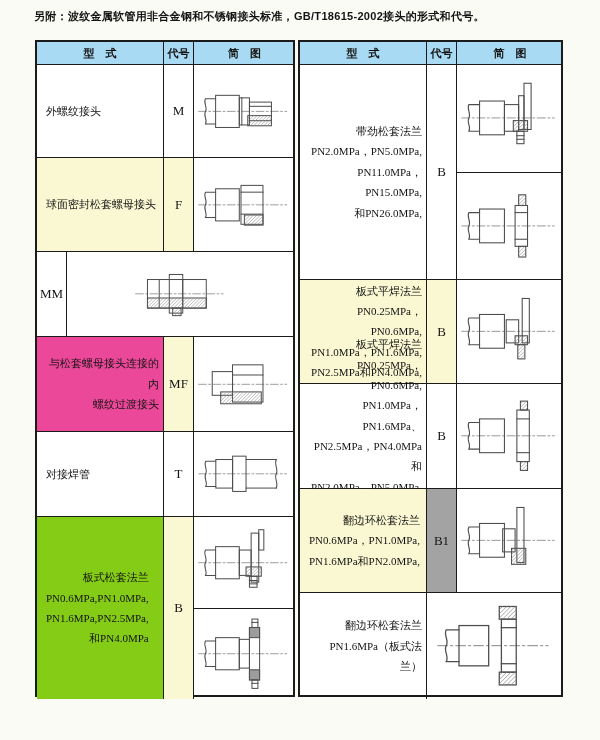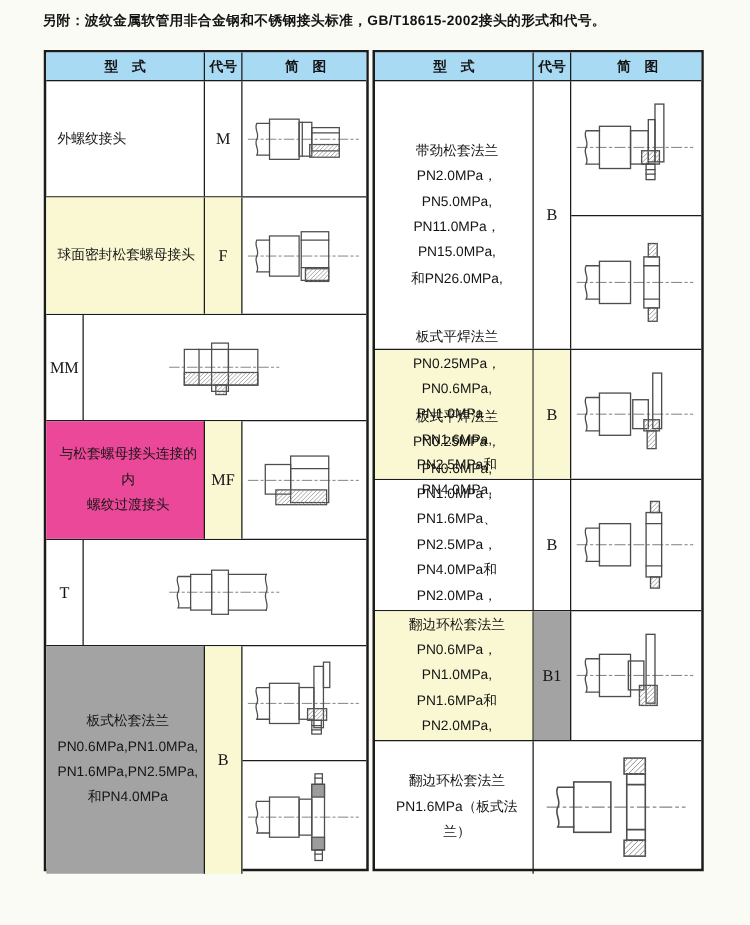--- a/index.html
+++ b/index.html
@@ -11,23 +11,23 @@
         background:#ffffff;box-sizing:border-box;display:flex;flex-direction:column}
   #leftT{left:35px;width:260px}
   #rightT{left:298px;width:265px}
   .hrow{display:flex;height:23px;flex:0 0 23px;border-bottom:1px solid #1b1b1b;box-sizing:border-box}
   .hcell{display:flex;align-items:center;justify-content:center;font-size:11px;
          font-weight:bold;box-sizing:border-box;border-right:1px solid #1b1b1b}
   .hcell:last-child{border-right:none}
   .row{display:flex;box-sizing:border-box;border-bottom:1px solid #1b1b1b;min-height:0}
   .row:last-child{border-bottom:none}
   .cell{box-sizing:border-box;border-right:1px solid #1b1b1b;min-height:0}
-  .label-cell{display:flex;align-items:center;text-align:center;
+  .label-cell{display:flex;align-items:center;text-align:right;
               padding:4px 4px 4px 9px;font-size:11px;line-height:1.85;
-              white-space:pre-line;font-family:Liberation Sans, sans-serif}
+              white-space:pre-line;font-family:Liberation Serif, serif}
   .code-cell{display:flex;align-items:center;justify-content:center;
              font-family:"Liberation Serif",serif;font-size:13px}
   .diagram-cell{display:flex;flex-direction:column;border-right:none}
   .sub{flex:1;display:flex;align-items:center;justify-content:center;min-height:0}
   .sub + .sub{border-top:1px solid #1b1b1b}
   .sub svg{width:94%;height:90%}
   svg line,svg rect,svg path{stroke:#4d4d4d;fill:none;stroke-width:1.2;stroke-linecap:square}
   svg .cl{stroke-width:.7;stroke-dasharray:9 3 2 3;stroke:#5a5a5a}
   svg .hl{stroke:#808080;stroke-width:.65}
   svg .gf{fill:#9c9c9c;stroke:#4d4d4d}
@@ -161,37 +161,38 @@
             <line class="hl" x1="57" y1="68" x2="71" y2="54"></line>
             <line class="hl" x1="61" y1="68" x2="75" y2="54"></line>
             <line class="hl" x1="65" y1="68" x2="76" y2="57"></line>
             <line class="hl" x1="69" y1="68" x2="76" y2="61"></line>
             <line class="hl" x1="73" y1="68" x2="76" y2="65"></line>
           </svg>
         </div>
       </div>
     </div>
     <div class="row" style="height: 85px; flex: 0 0 85px;">
+      <div class="cell label-cell" style="width: 127px; flex: 0 0 127px;">对接焊管</div>
       <div class="cell code-cell" style="width: 30px; flex: 0 0 30px;">T</div>
       <div class="cell diagram-cell" style="flex: 1 1 auto;">
         <div class="sub">
           <svg viewBox="0 0 110 90" preserveAspectRatio="xMidYMid meet">
             <line class="cl" x1="2" y1="45" x2="106" y2="45"></line>
             <path d="M22 30 H10 C7 35 13 40 10 45 C7 50 13 55 10 60 H22"></path>
             <rect x="22" y="28" width="20" height="34"></rect>
             <rect x="42" y="24" width="16" height="42"></rect>
             <line x1="58" y1="28" x2="94" y2="28"></line>
             <line x1="58" y1="62" x2="94" y2="62"></line>
             <path d="M94 28 C91 34 97 40 94 45 C91 50 97 56 94 62"></path>
           </svg>
         </div>
       </div>
     </div>
     <div class="row" style="height: 182px; flex: 0 0 182px;">
-      <div class="cell label-cell" style="width: 127px; flex: 0 0 127px; background: #a3a3a3;">板式松套法兰
+      <div class="cell label-cell" style="width: 127px; flex: 0 0 127px; background: #84cc16;">板式松套法兰
 PN0.6MPa,PN1.0MPa,
 PN1.6MPa,PN2.5MPa,
 和PN4.0MPa</div>
       <div class="cell code-cell" style="width: 30px; flex: 0 0 30px; background: rgb(250, 248, 210);">B</div>
       <div class="cell diagram-cell" style="flex: 1 1 auto;">
         <div class="sub">
           <svg viewBox="0 0 110 90" preserveAspectRatio="xMidYMid meet">
             <line class="cl" x1="2" y1="45" x2="106" y2="45"></line>
             <path d="M22 30 H10 C7 35 13 40 10 45 C7 50 13 55 10 60 H22"></path>
             <rect x="22" y="26" width="28" height="38"></rect>

